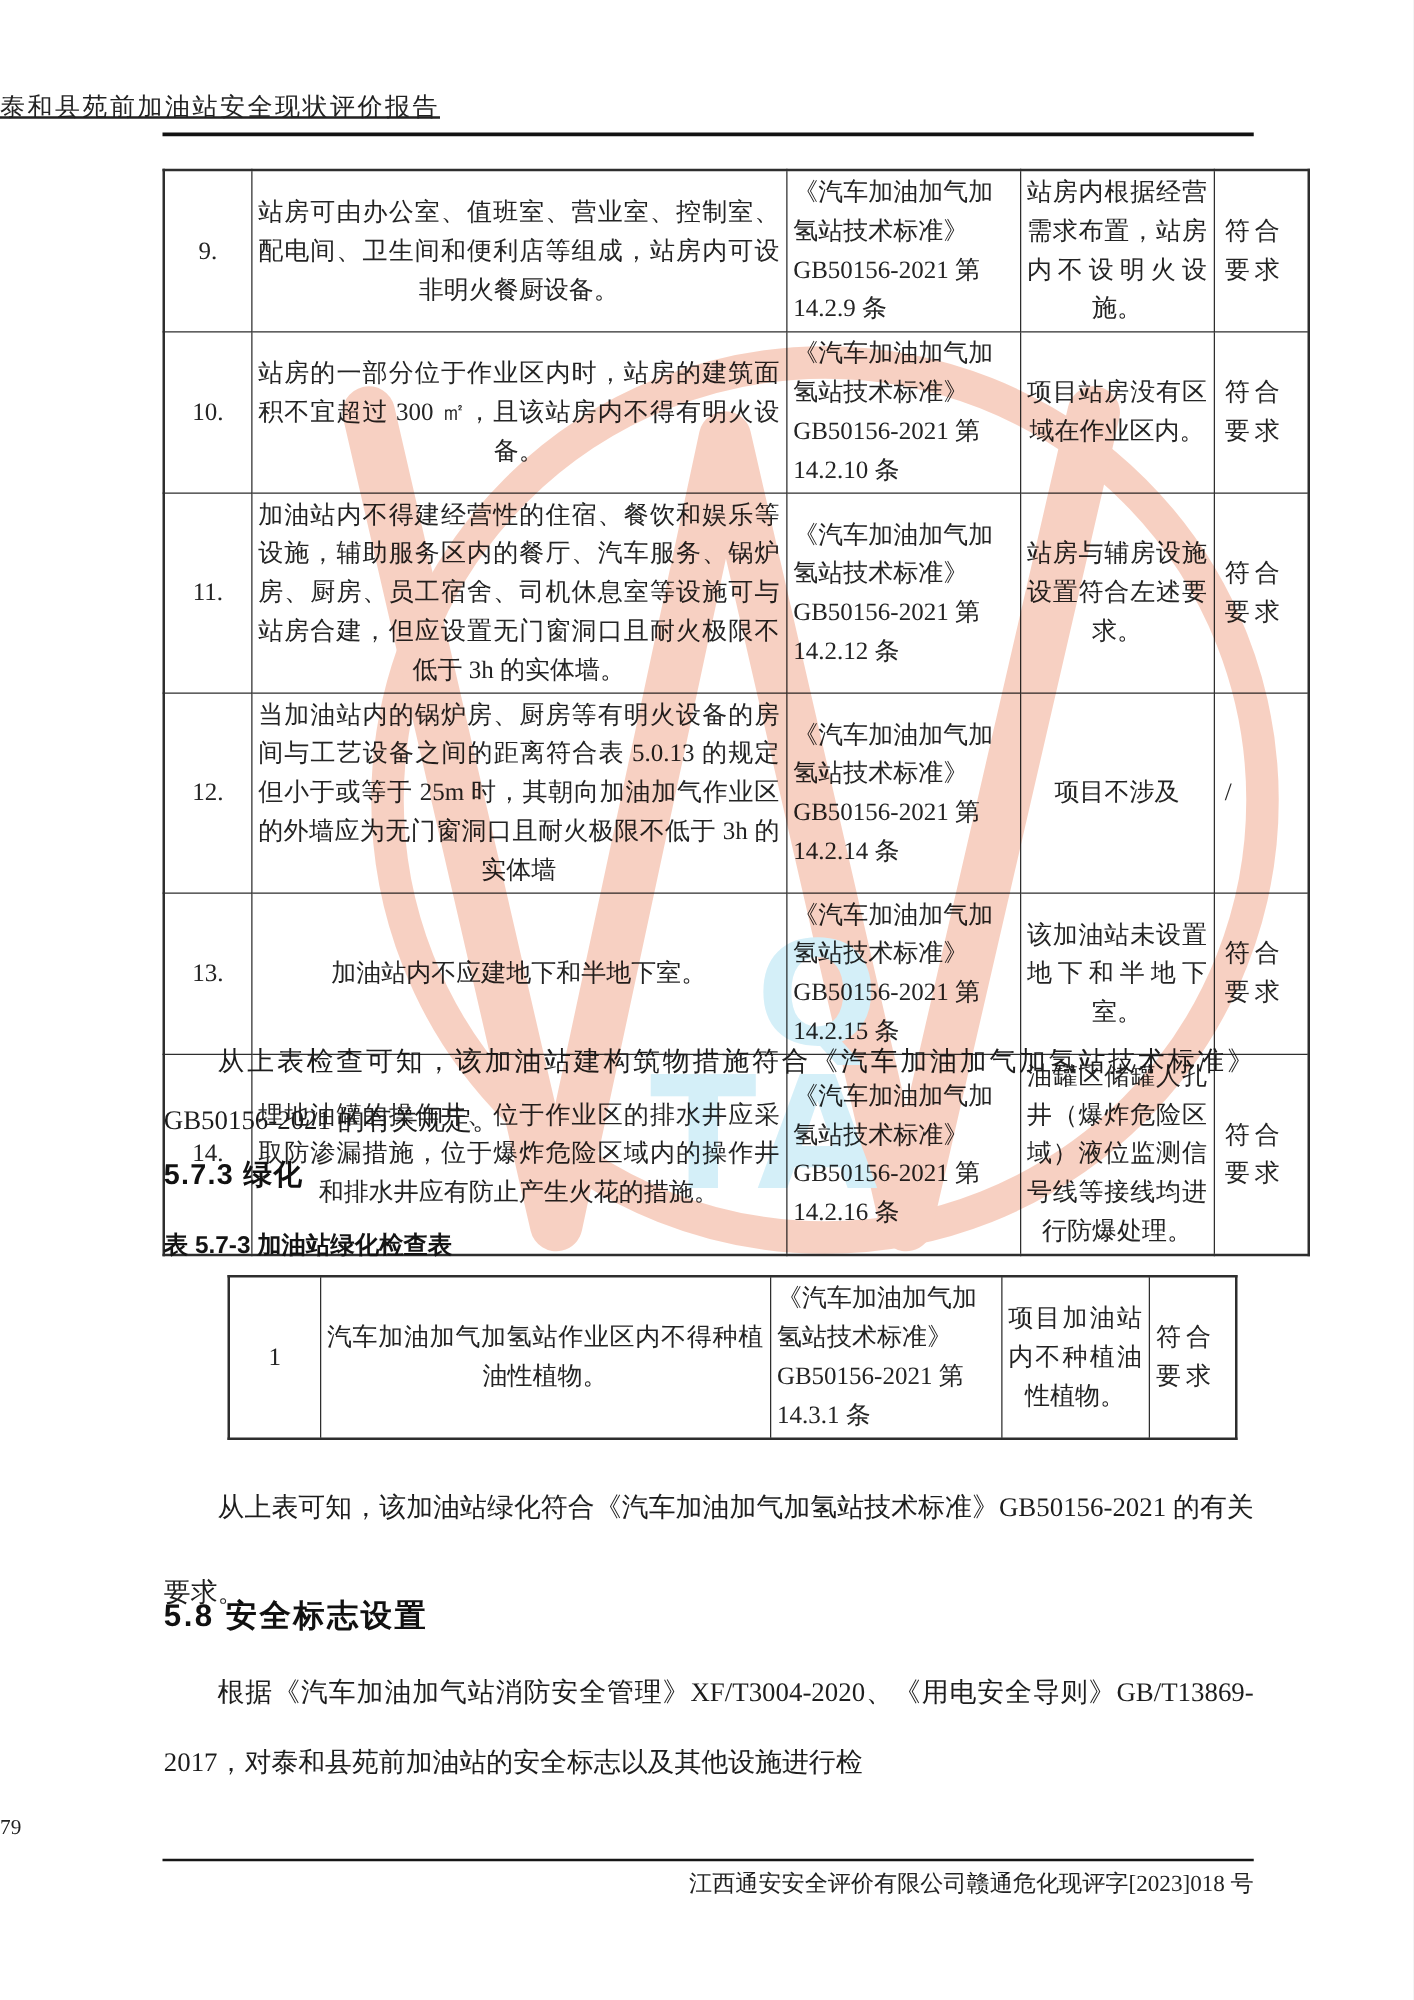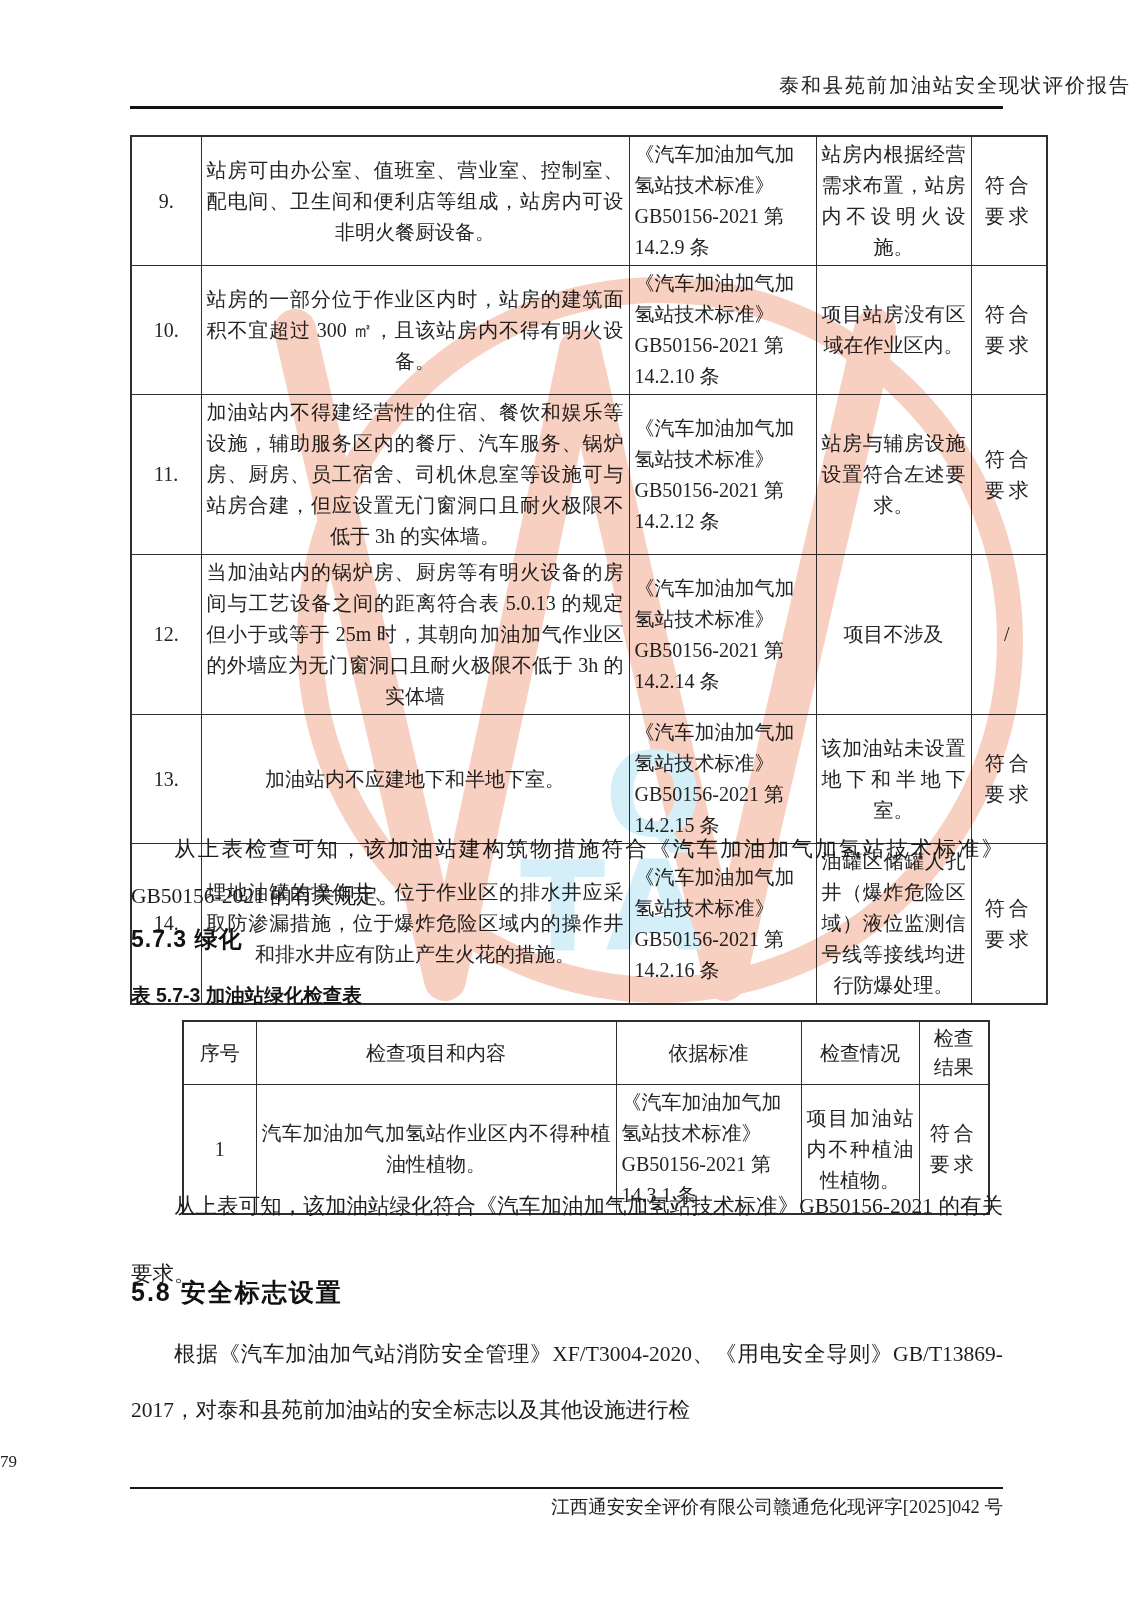--- a/index.html
+++ b/index.html
@@ -8,21 +8,21 @@
     width:1131px;height:1600px;
     margin:0 auto;
     background:#ffffff;
     overflow:hidden;
     font-family:"Liberation Serif","DejaVu Serif",serif;
     color:#1f1f1f;
   }
   
   .doc-header-title{
     position:absolute;left:0;top:72px;width:1131px;
-    text-align:right;font-size:20px;letter-spacing:2px;color:#222;
+    text-align:left;font-size:20px;letter-spacing:2px;color:#222;text-decoration:underline;
   }
   .doc-header-rule{
     position:absolute;left:130px;top:106px;width:873px;height:3px;
     background:#121212;
   }
   
   table.checktable{
     position:absolute;border-collapse:collapse;table-layout:fixed;
     font-size:20px;color:#242424;
   }
@@ -32,21 +32,21 @@
   }
   table.checktable{border:2px solid #2e2e2e;}
   #table1{left:130px;top:135px;width:916px;}
   #table2{left:182px;top:1020px;width:806px;}
   td.c-no{text-align:center;}
   td.c-item{text-align:justify;text-align-last:center;}
   td.c-std{text-align:left;}
   td.c-sit{text-align:justify;text-align-last:center;}
   td.c-res{text-align:center;}
   td.c-res .res-wrap{
-    display:inline-block;width:58px;text-align:center;
+    display:inline-block;width:58px;text-align:left;
     letter-spacing:4px;line-height:31px;
   }
   #table2 th{text-align:center;line-height:29px;}
   
   .para{
     position:absolute;left:131px;width:872px;
     font-size:21.5px;line-height:50px;
     text-align:justify;text-indent:2em;color:#1d1d1d;
   }
   #para1{top:826px;line-height:47px;}
@@ -172,43 +172,36 @@
 
     <table class="checktable" id="table2">
       <colgroup>
         <col style="width:73px">
           <col style="width:360px">
           <col style="width:185px">
         <col style="width:118px">
           <col style="width:70px">
       </colgroup>
       <tbody>
-        <tr style="height:57px">
-          <th>序号</th>
-          <th>检查项目和内容</th>
-          <th>依据标准</th>
-          <th>检查情况</th>
-          <th>检查结果</th>
-        </tr>
         <tr style="height:96px">
           <td class="c-no">1</td>
           <td class="c-item">汽车加油加气加氢站作业区内不得种植油性植物。</td>
           <td class="c-std">《汽车加油加气加氢站技术标准》GB50156-2021 第 14.3.1 条</td>
           <td class="c-sit">项目加油站内不种植油性植物。</td>
           <td class="c-res"><span class="res-wrap">符合要求</span></td>
         </tr>
       </tbody>
     </table>
 
     <div class="para" id="para2">从上表可知，该加油站绿化符合《汽车加油加气加氢站技术标准》GB50156-2021 的有关要求。</div>
 
     <div class="h-sec" id="h58">5.8 安全标志设置</div>
     <div class="para" id="para3">根据《汽车加油加气站消防安全管理》XF/T3004-2020、《用电安全导则》GB/T13869-2017，对泰和县苑前加油站的安全标志以及其他设施进行检</div>
 
     <div class="page-number">79</div>
     <div class="footer-rule"></div>
     <div class="footer-row">
       <span>江西通安安全评价有限公司</span>
-      <span>赣通危化现评字[2025]042 号</span>
+      <span>赣通危化现评字[2023]018 号</span>
     </div>
 
   </div>
 </div>
 
 </body></html>

